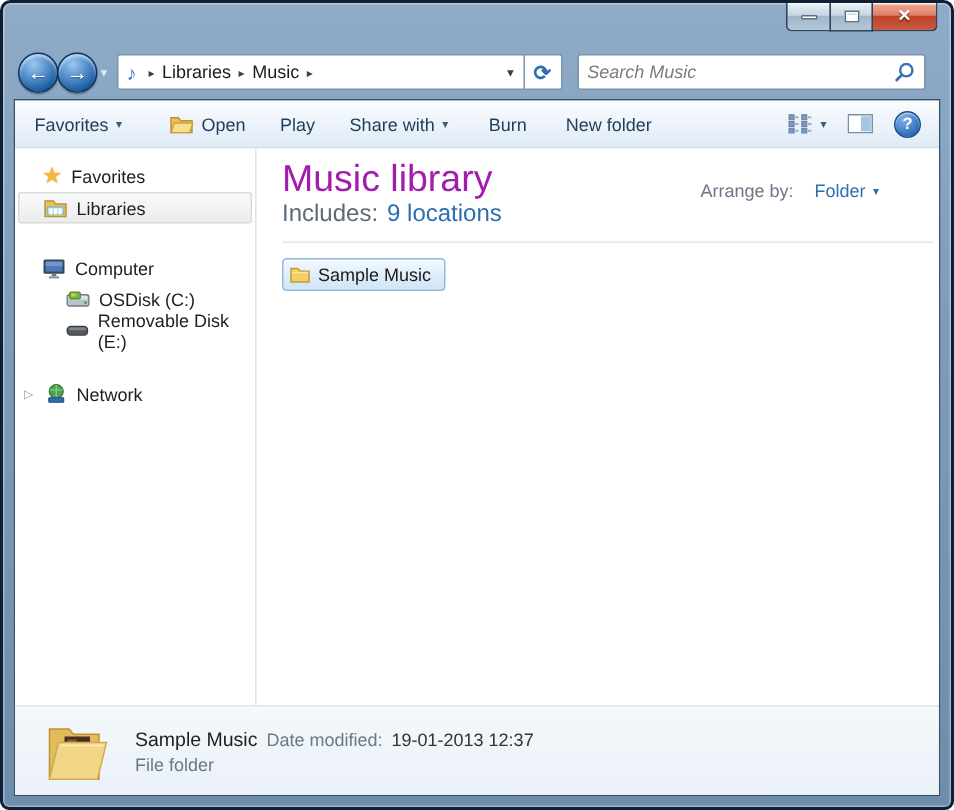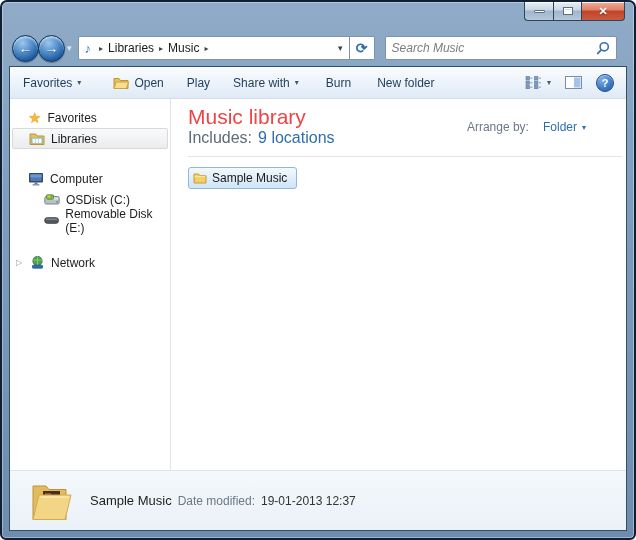--- a/index.html
+++ b/index.html
@@ -93,21 +93,21 @@
     margin:0 2px; padding-left:16px; border:1px solid #d9d9d9; border-radius:2px;
     background:linear-gradient(180deg,#f9fafb 0%,#ebecee 100%);
   }
   .star-icon { color:#f6b73c; font-size:15px; text-shadow:0 0 1px #d8921f; line-height:1; }
   .expander { color:#9a9a9a; font-size:8px; width:8px; margin-left:-12px; }
   .mt-lib { margin-top:24px; }
   .mt-comp { margin-top:19px; }
   .mt-net { margin-top:21px; }
   
   .main { flex:1; position:relative; padding:6px 4px 0 17px; overflow:hidden; }
-  .lib-title { font-size:21px; color:#ef4444; font-weight:normal; }
+  .lib-title { font-size:25px; color:#a21caf; font-weight:normal; }
   .includes-row { font-size:16px; display:flex; gap:6px; }
   .includes-label { color:#5c6b7a; }
   .link { color:#2d6eb0; cursor:default; }
   .arrange { position:absolute; top:21px; right:40px; font-size:12px; display:flex; gap:14px; align-items:flex-end; }
   .arrange-label { color:#6b7886; }
   .arrange-value { color:#2d6eb0; display:flex; align-items:center; gap:5px; cursor:default; }
   .arrange-dd { font-size:8px; color:#2d6eb0; }
   .main-divider { border-top:1px solid #e5e5e5; margin:9px 0 0 0; }
   .file-chip {
     display:inline-flex; align-items:center; gap:5px; margin-top:10px;
@@ -335,17 +335,18 @@
         <rect x="22" y="22" width="6" height="6" fill="#6e4226"></rect>
         <path d="M9 15 h32 l-6 24.5 H3 z" fill="#f2d686" stroke="#d0ab52" stroke-width="1"></path>
         <path d="M10.5 17 h28.5" stroke="#fbeab0" stroke-width="1.4"></path>
       </svg>
       <div class="det-text">
         <div class="det-line1">
           <span class="det-name">Sample Music</span>
           <span class="det-label">Date modified:</span>
           <span class="det-value">19-01-2013 12:37</span>
         </div>
+        <div class="det-type">File folder</div>
       </div>
     </div>
 
   </div>
 </div>
 
 </body></html>

